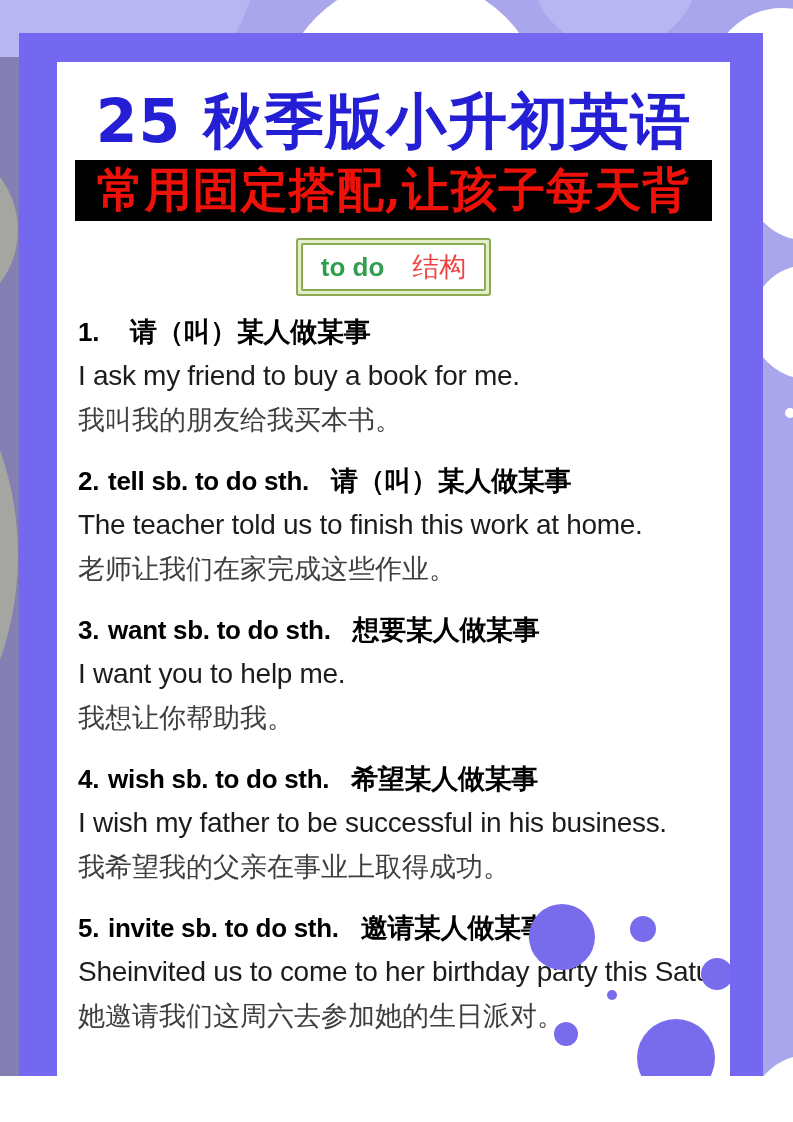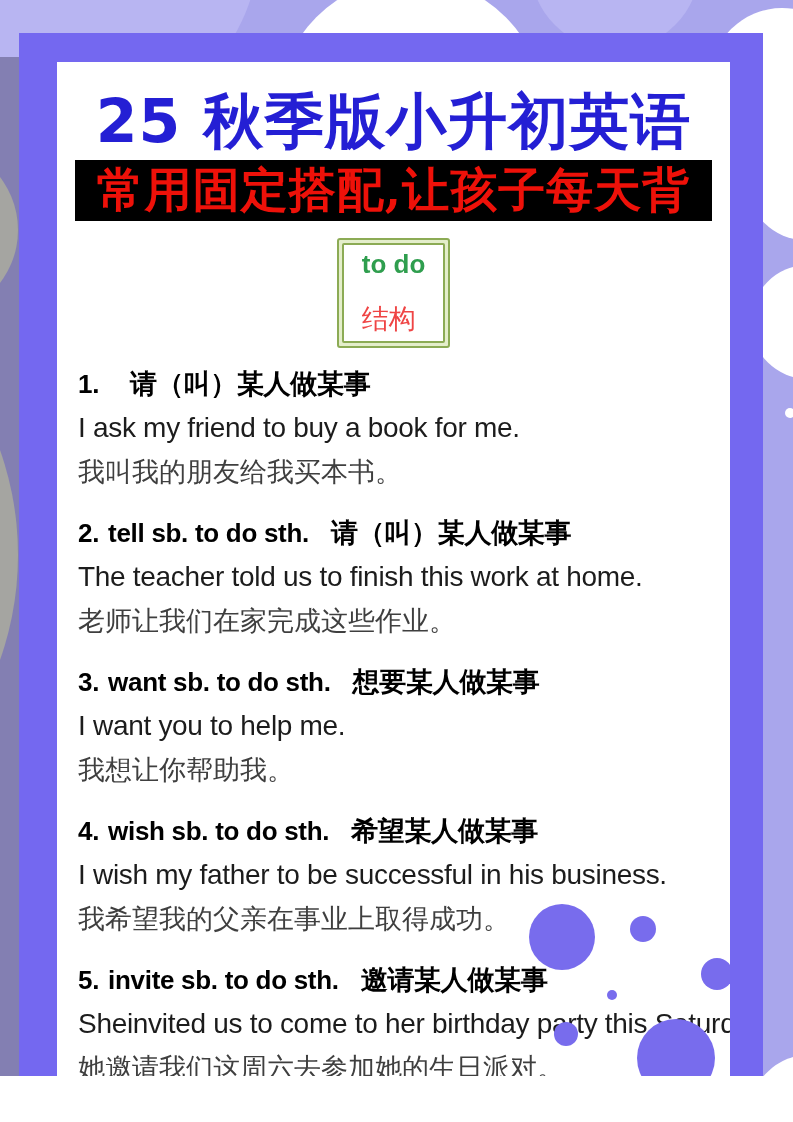--- a/index.html
+++ b/index.html
@@ -58,21 +58,21 @@
     font-family:"DejaVu Serif","Liberation Serif",serif; font-weight:bold;
     font-size:47px; color:#ee1109; white-space:nowrap; letter-spacing:1px;
   }
   .badge-row{ margin-top:17px; text-align:center; }
   .badge{
     display:inline-block; border:2px solid #8cab55; background:#e4eecb; padding:3px;
     border-radius:3px;
   }
   .badge-inner{
     border:2px solid #8cab55; background:#ffffff; padding:4px 18px; border-radius:2px;
-    display:flex; align-items:baseline; gap:21px;flex-direction:column;
+    display:flex; align-items:baseline; gap:28px;
   }
   .badge-en{ font-size:26px; font-weight:bold; color:#2f9e4e; }
   .badge-zh{ font-size:27px; font-weight:normal; color:#ef4444; }
 
   
   .list{ margin-top:14px; padding:0 20px 0 21px; }
   .item{ margin-bottom:17px; }
   .line{ height:44px; display:flex; align-items:center; white-space:nowrap; }
   .heading{ font-weight:bold; font-size:26px; color:#000; letter-spacing:-0.3px; }
   .heading .num{ margin-right:9px; }

